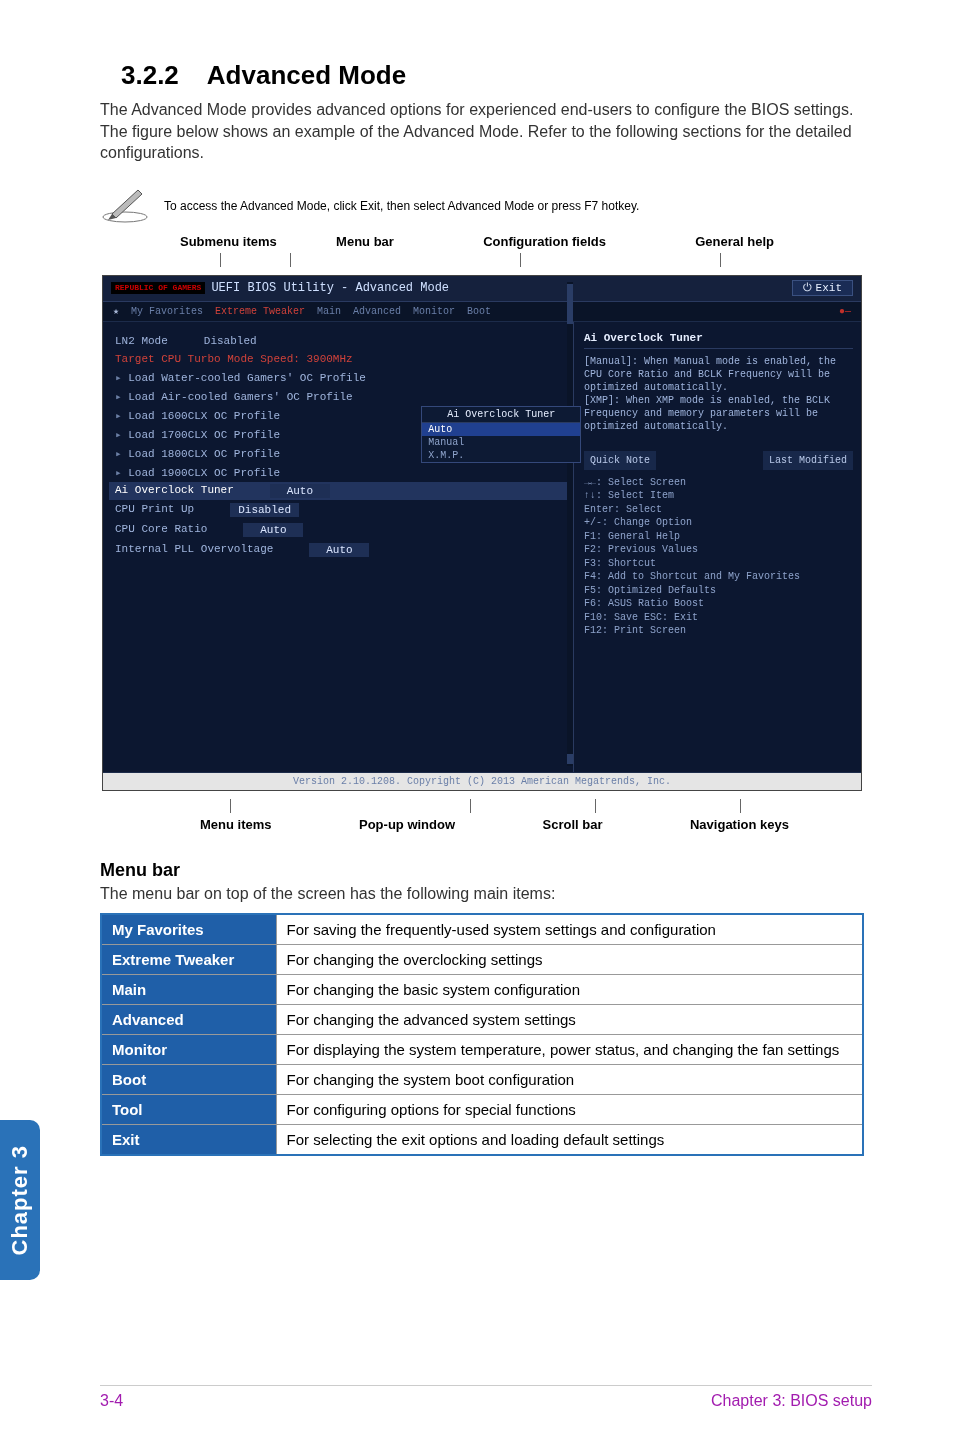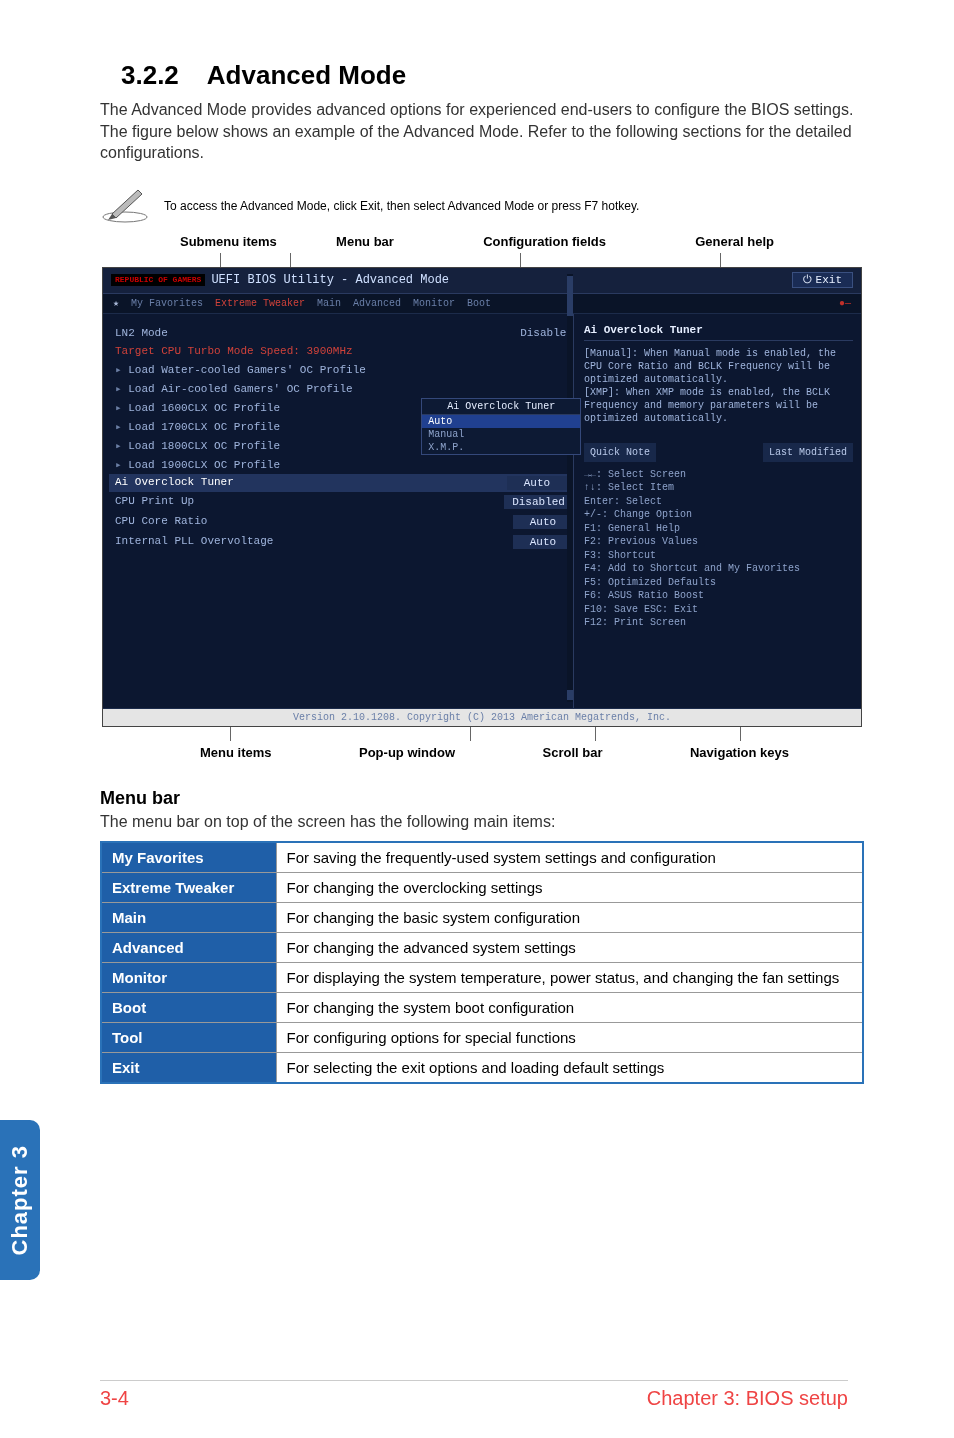--- a/index.html
+++ b/index.html
@@ -10,35 +10,35 @@
   .intro { font-size: 16px; line-height: 1.35; color: #333; margin-bottom: 20px; }
   .note-row { display: flex; align-items: center; gap: 14px; margin: 12px 0 6px; }
   .note-icon svg { width: 50px; height: 40px; }
   .note-text { font-size: 12px; flex: 1; }
 
   .labels-top { display: flex; font-size: 13px; font-weight: bold; justify-content: space-between; margin: 6px 30px 4px 40px; }
   .labels-top span { white-space: nowrap; }
   .tick-lines-top { position: relative; height: 14px; }
   .tick-lines-top .tick { position: absolute; width: 1px; height: 14px; background: #666; top: 0; }
 
-  .bios-shot { border: 1px solid #444; background: #0c1730; color: #b8c8e8; width: 760px; height: 460px; margin: 0 auto; position: relative; font-family: "Courier New", monospace; font-size: 11px; }
+  .bios-shot { border: 1px solid #444; background: #0c1730; color: #b8c8e8; width: 760px; height: 516px; margin: 8px auto; position: relative; font-family: "Courier New", monospace; font-size: 11px; }
   .bios-top { background: #15213d; height: 26px; display: flex; align-items: center; padding: 0 8px; border-bottom: 1px solid #2a3a60; }
   .rog-badge { background: #000; color: #c00; font-weight: bold; font-size: 8px; padding: 2px 4px; line-height: 1; }
   .bios-title { color: #cfe0ff; margin-left: 6px; font-size: 12px; }
   .exit-btn { margin-left: auto; background: #1a2c55; border: 1px solid #3a5080; padding: 1px 10px; color: #e8f0ff; display:flex; align-items:center; gap:4px; font-size:11px; }
   .menu-row { background: #0a1428; height: 20px; display: flex; align-items: center; padding: 0 10px; gap: 12px; color: #6a7fa8; font-size: 10px; border-bottom:1px solid #1c2b4a; }
   .menu-row .sel { color: #d0423a; }
   .menu-row .star { color:#a8b8d8; }
   .menu-row .pwr { margin-left:auto; color:#c0302a; }
   .bios-body { display: flex; height: calc(100% - 46px - 18px); }
   .bios-left { width: 62%; padding: 10px 0 0 12px; position: relative; }
   .bios-left .item { padding: 3px 0; color:#9fb4dc; }
   .bios-left .item.sub::before { content:"▸ "; color:#6b7fa5; }
   .bios-left .sel-row { background:#22345e; color:#fff; padding:2px 6px; margin-left:-6px; }
-  .lbl-val { display:flex; justify-content:space-between; padding-right:8px; }
+  .lbl-val { display:flex; justify-content:flex-start; padding-right:8px;gap:36px; }
   .pill { background:#1e2f55; padding:1px 8px; color:#dbe6ff; min-width:60px; text-align:center; }
   .bios-right { width: 38%; border-left: 1px solid #2a3a60; padding: 10px 8px 0 10px; position:relative; display:flex; flex-direction:column; }
   .bios-right .title-r { color:#e6eeff; font-weight:bold; border-bottom:1px solid #2a3a60; padding-bottom:4px; }
   .bios-right .desc { color:#9fb4dc; font-size:10px; line-height:1.3; margin-top:6px; }
   .qnote-bar { display:flex; justify-content:space-between; margin-top:18px; font-size:10px; }
   .qnote-bar span { background:#18284a; padding:4px 6px; }
   .navkeys { font-size:10px; color:#8ea3cb; margin-top:6px; line-height:1.35; }
   .scroll-track { position:absolute; right:38%; top:6px; bottom:24px; width:6px; background:#0a1428; }
   .scroll-thumb { position:absolute; width:6px; background:#2a3d66; }
   .popup { position:absolute; left:42%; top:130px; width:160px; background:#0d1a34; border:1px solid #34487a; }
@@ -54,21 +54,21 @@
   .subhead { font-weight: bold; font-size: 18px; margin-bottom: 4px; }
   .subdesc { font-size: 16px; margin-bottom: 10px; color:#333; }
 
   .menutable { width: 100%; border: 2px solid #2a72b8; border-collapse: collapse; font-size: 15px; }
   .menutable td { border: 1px solid #999; padding: 6px 10px; vertical-align: middle; }
   .menutable td.key { background: #1f5fa8; color: #fff; font-weight: bold; width: 175px; }
 
   .side-tab { position: absolute; left: 0; top: 1120px; width: 40px; height: 160px; background: #2a72b8; border-top-right-radius: 10px; border-bottom-right-radius: 10px; display:flex; align-items:center; justify-content:center; }
   .side-tab span { color:#fff; font-weight:bold; writing-mode: vertical-rl; font-size:22px; transform: rotate(180deg); letter-spacing:1px; }
 
-  .footer { position:absolute; bottom:28px; left:100px; right:106px; display:flex; justify-content:space-between; font-size:20px; color:#ef4444; border-top:1px solid #ccc; padding-top:6px; }
+  .footer { position:absolute; bottom:28px; left:100px; right:82px; display:flex; justify-content:space-between; font-size:16px; color:#a21caf; border-top:1px solid #ccc; padding-top:6px; }
 </style>
 </head>
 <body>
 
 <div class="page">
   <div class="heading">
     <span class="heading-num">3.2.2</span><span>Advanced Mode</span>
   </div>
   <p class="intro">The Advanced Mode provides advanced options for experienced end-users to configure the BIOS settings. The figure below shows an example of the Advanced Mode. Refer to the following sections for the detailed configurations.</p>
 

